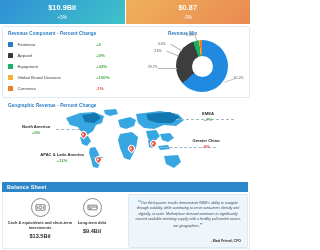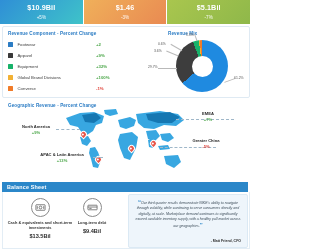--- a/index.html
+++ b/index.html
@@ -85,26 +85,22 @@
 <body>
 
 <div class="page">
 
   <div class="kpi-row">
     <div class="kpi k1">
       <div class="val">$10.9Bil</div>
       <div class="chg">+5%</div>
     </div>
     <div class="kpi k3">
-      <div class="val">$1.46</div>
+      <div class="val">$0.87</div>
       <div class="chg">-3%</div>
-    </div>
-    <div class="kpi k4">
-      <div class="val">$5.1Bil</div>
-      <div class="chg">-7%</div>
     </div>
   </div>
 
   <div class="mid-panel"></div>
 
   <div class="sec-title" id="rc-title">Revenue Component - Percent Change</div>
 
   <div class="rc-list">
     <div class="rc-row">
       <span class="sw" style="background:#2b7cc4"></span>

